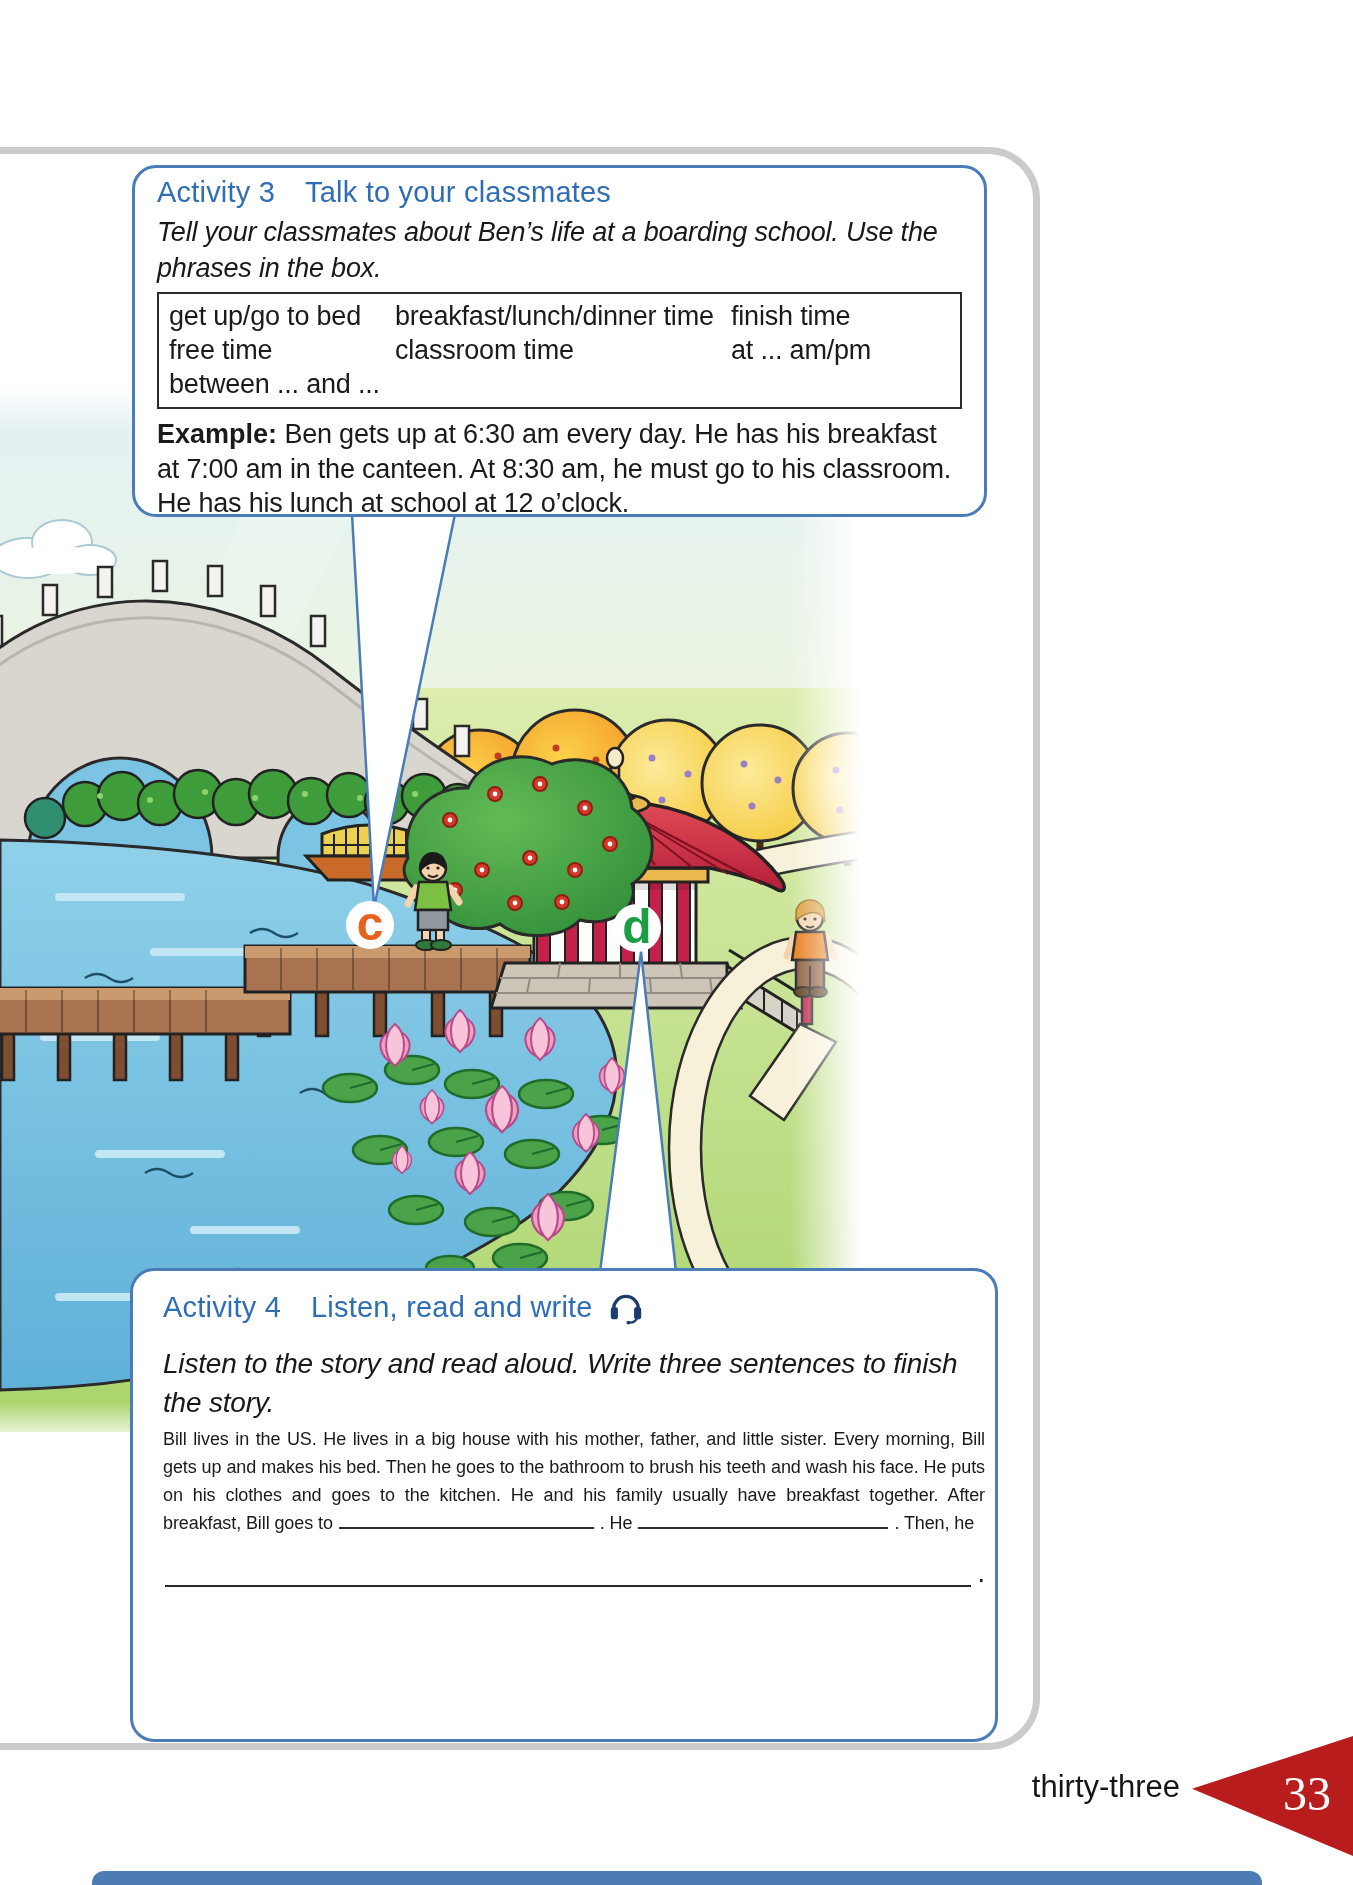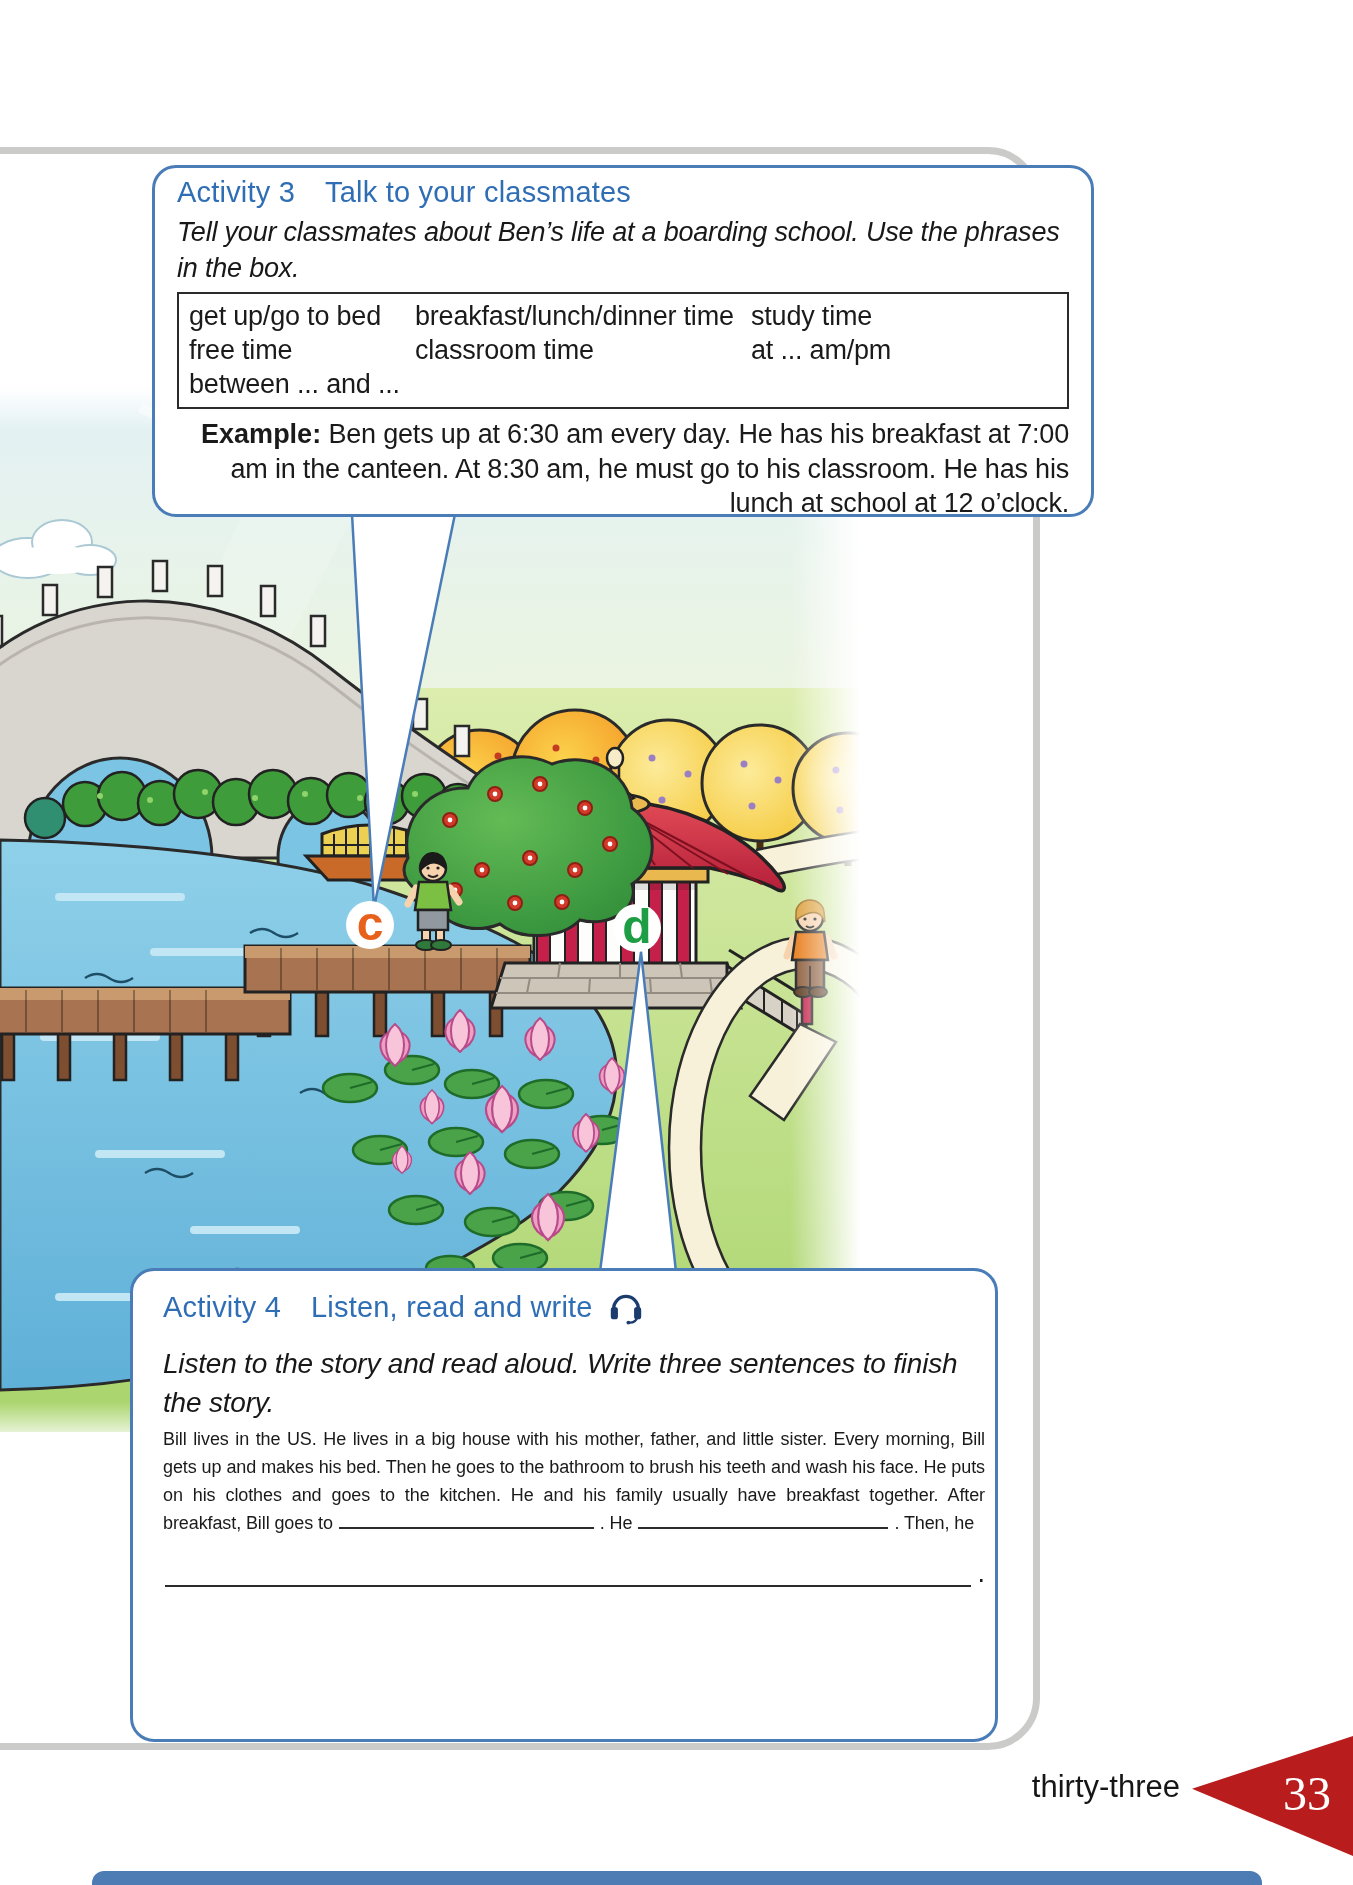--- a/index.html
+++ b/index.html
@@ -15,33 +15,33 @@
   }
   
   .illustration{position:absolute;left:0;top:388px;width:860px;height:1056px;z-index:2;}
   
   .tails{position:absolute;left:0;top:0;width:1353px;height:1885px;z-index:3;pointer-events:none;}
   
   .activity-box{
     position:absolute;background:#ffffff;border:3px solid #4a7db8;border-radius:24px;
     box-sizing:border-box;z-index:5;
   }
-  #activity3-box{left:152px;top:165px;width:942px;height:352px;padding:8px 22px 0 22px;overflow:hidden;}
+  #activity3-box{left:132px;top:165px;width:855px;height:352px;padding:8px 22px 0 22px;overflow:hidden;}
   #activity4-box{left:130px;top:1268px;width:868px;height:474px;padding:14px 10px 0 30px;overflow:hidden;}
   .activity-title{font-size:29px;color:#2f6eb5;letter-spacing:0.2px;white-space:nowrap;}
   .activity-title .t2{margin-left:30px;}
   .hp-icon{display:inline-block;vertical-align:-8px;margin-left:14px;}
   .instruction{font-style:italic;font-size:27px;line-height:1.32;margin-top:6px;letter-spacing:-0.2px;color:#181818;}
   #activity4-box .instruction{font-size:28px;line-height:1.4;margin-top:12px;}
   .phrase-table{
     border:2px solid #2b2b2b;margin-top:6px;padding:5px 4px 6px 10px;
     display:grid;grid-template-columns:226px 336px 1fr;row-gap:0;column-gap:0;
   }
   .phrase-cell{font-size:27px;line-height:34px;letter-spacing:-0.2px;white-space:nowrap;}
-  .example{font-size:27px;line-height:1.28;margin-top:8px;letter-spacing:-0.2px;text-align:right;}
+  .example{font-size:27px;line-height:1.28;margin-top:8px;letter-spacing:-0.2px;}
   .example b{letter-spacing:0;}
   .story{font-size:18px;line-height:1.55;margin-top:4px;text-align:justify;letter-spacing:-0.1px;}
   .blank{display:inline-block;border-bottom:2px solid #2b2b2b;height:0.9em;vertical-align:baseline;}
   .blank.b1{width:255px;margin:0 6px;}
   .blank.b2{width:250px;margin:0 6px;}
   .story-lastline{display:flex;align-items:flex-end;font-size:27px;margin-top:18px;line-height:1.3;}
   .story-lastline .blank{flex:1;margin:0 6px 4px 2px;}
   
   .marker{
     position:absolute;width:48px;height:48px;border-radius:50%;background:#ffffff;
@@ -463,21 +463,21 @@
 </svg>
 
 <div class="activity-box" id="activity3-box">
   <div class="activity-title">
     <span class="t1">Activity 3</span><span class="t2">Talk to your classmates</span>
   </div>
   <div class="instruction">Tell your classmates about Ben’s life at a boarding school. Use the phrases in the box.</div>
   <div class="phrase-table">
     <span class="phrase-cell">get up/go to bed</span>
     <span class="phrase-cell">breakfast/lunch/dinner time</span>
-    <span class="phrase-cell">study time</span>
+    <span class="phrase-cell">finish time</span>
     <span class="phrase-cell">free time</span>
     <span class="phrase-cell">classroom time</span>
     <span class="phrase-cell">at ... am/pm</span>
     <span class="phrase-cell">between ... and ...</span>
   </div>
   <div class="example">
     <b>Example:</b>
     <span>Ben gets up at 6:30 am every day. He has his breakfast at 7:00 am in the canteen. At 8:30 am, he must go to his classroom. He has his lunch at school at 12 o’clock.</span>
   </div>
 </div>

